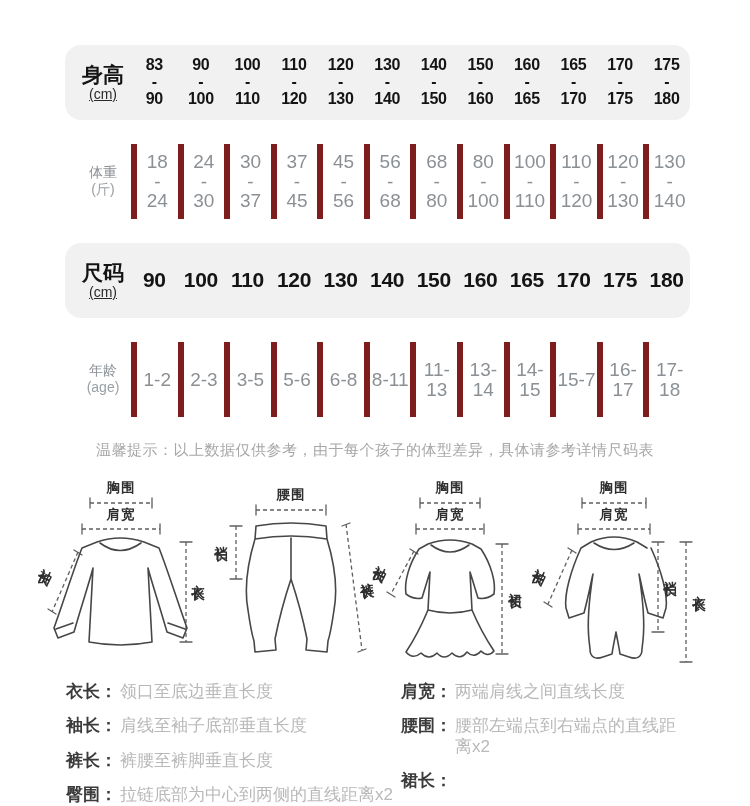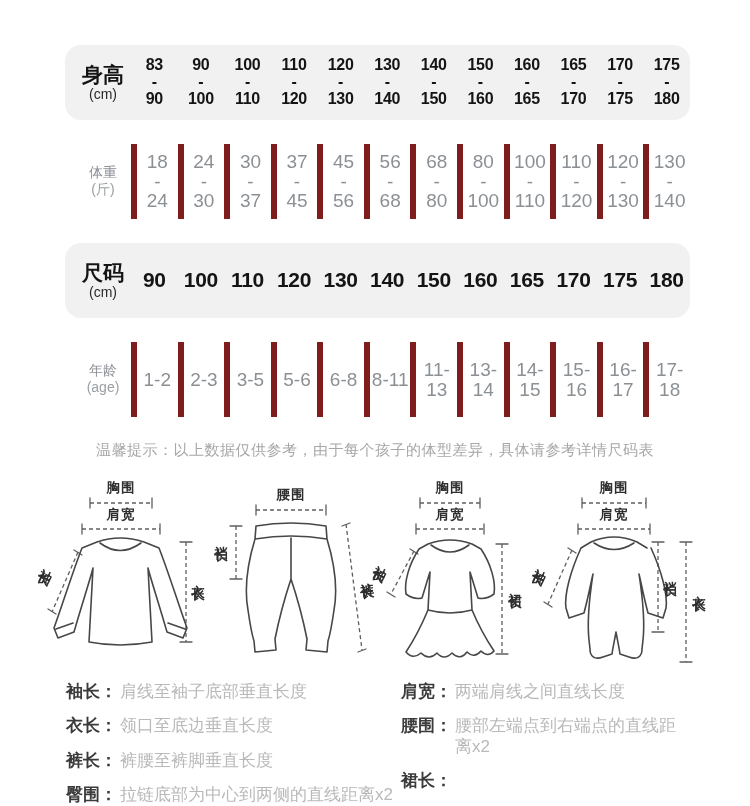--- a/index.html
+++ b/index.html
@@ -10,21 +10,21 @@
   }
   
   .size-table{width:625px;margin:45px 0 0 65px;}
   .trow{display:flex;align-items:stretch;height:75px;margin-bottom:24px;}
   .trow.band{background:#f1f1f2;border-radius:16px;}
   .label-cell{
     width:56px;flex:0 0 56px;display:flex;flex-direction:column;
     align-items:center;justify-content:center;padding-left:10px;
   }
   .band .lbl{font-size:21px;font-weight:700;color:#141414;line-height:1.1;}
-  .band .unit{font-size:14px;font-weight:400;color:#2a2a2a;line-height:1.2;}
+  .band .unit{font-size:14px;font-weight:400;color:#2a2a2a;line-height:1.2;text-decoration:underline;}
   .plain .lbl{font-size:14px;font-weight:400;color:#8b9095;line-height:1.1;}
   .plain .unit{font-size:14px;font-weight:400;color:#9aa0a4;line-height:1.2;}
   .cell{
     flex:1;display:flex;align-items:center;justify-content:center;
     text-align:center;white-space:pre-line;
   }
   .band .cell{font-weight:700;font-size:16px;color:#141414;line-height:1.05;letter-spacing:-0.3px;}
   .band.single .cell{font-size:21px;}
   .plain .cell{
     font-weight:500;font-size:19px;color:#8b9095;line-height:1.05;
@@ -176,21 +176,21 @@
     </div>
     <div class="cell">1-2</div>
     <div class="cell">2-3</div>
     <div class="cell">3-5</div>
     <div class="cell">5-6</div>
     <div class="cell">6-8</div>
     <div class="cell">8-11</div>
     <div class="cell">11-13</div>
     <div class="cell">13-14</div>
     <div class="cell">14-15</div>
-    <div class="cell">15-16</div>
+    <div class="cell">15-7</div>
     <div class="cell">16-17</div>
     <div class="cell">17-18</div>
   </div>
 </div>
 
 <div class="tip">温馨提示：以上数据仅供参考，由于每个孩子的体型差异，具体请参考详情尺码表</div>
 
 <div class="diagrams">
 
   <div class="diagram" style="width:166px;height:188px;">
@@ -262,28 +262,28 @@
     <span class="dlab c" style="left:50px;top:26px;">肩宽</span>
     <span class="dlab v" style="left:3px;top:78px;transform:rotate(25deg);">袖长</span>
     <span class="dlab v" style="left:127px;top:88px;">裆长</span>
     <span class="dlab v" style="left:156px;top:103px;">衣长</span>
   </div>
 </div>
 
 <div class="defs">
   <div class="defcol-left">
     <div class="defrow">
+      <span class="term">衣长：</span>
+      <span class="desc">领口至底边垂直长度</span>
+    </div>
+    <div class="defrow">
       <span class="term">袖长：</span>
       <span class="desc">肩线至袖子底部垂直长度</span>
     </div>
     <div class="defrow">
-      <span class="term">衣长：</span>
-      <span class="desc">领口至底边垂直长度</span>
-    </div>
-    <div class="defrow">
       <span class="term">裤长：</span>
       <span class="desc">裤腰至裤脚垂直长度</span>
     </div>
     <div class="defrow">
       <span class="term">臀围：</span>
       <span class="desc">拉链底部为中心到两侧的直线距离x2</span>
     </div>
   </div>
   <div class="defcol-right">
     <div class="defrow">

